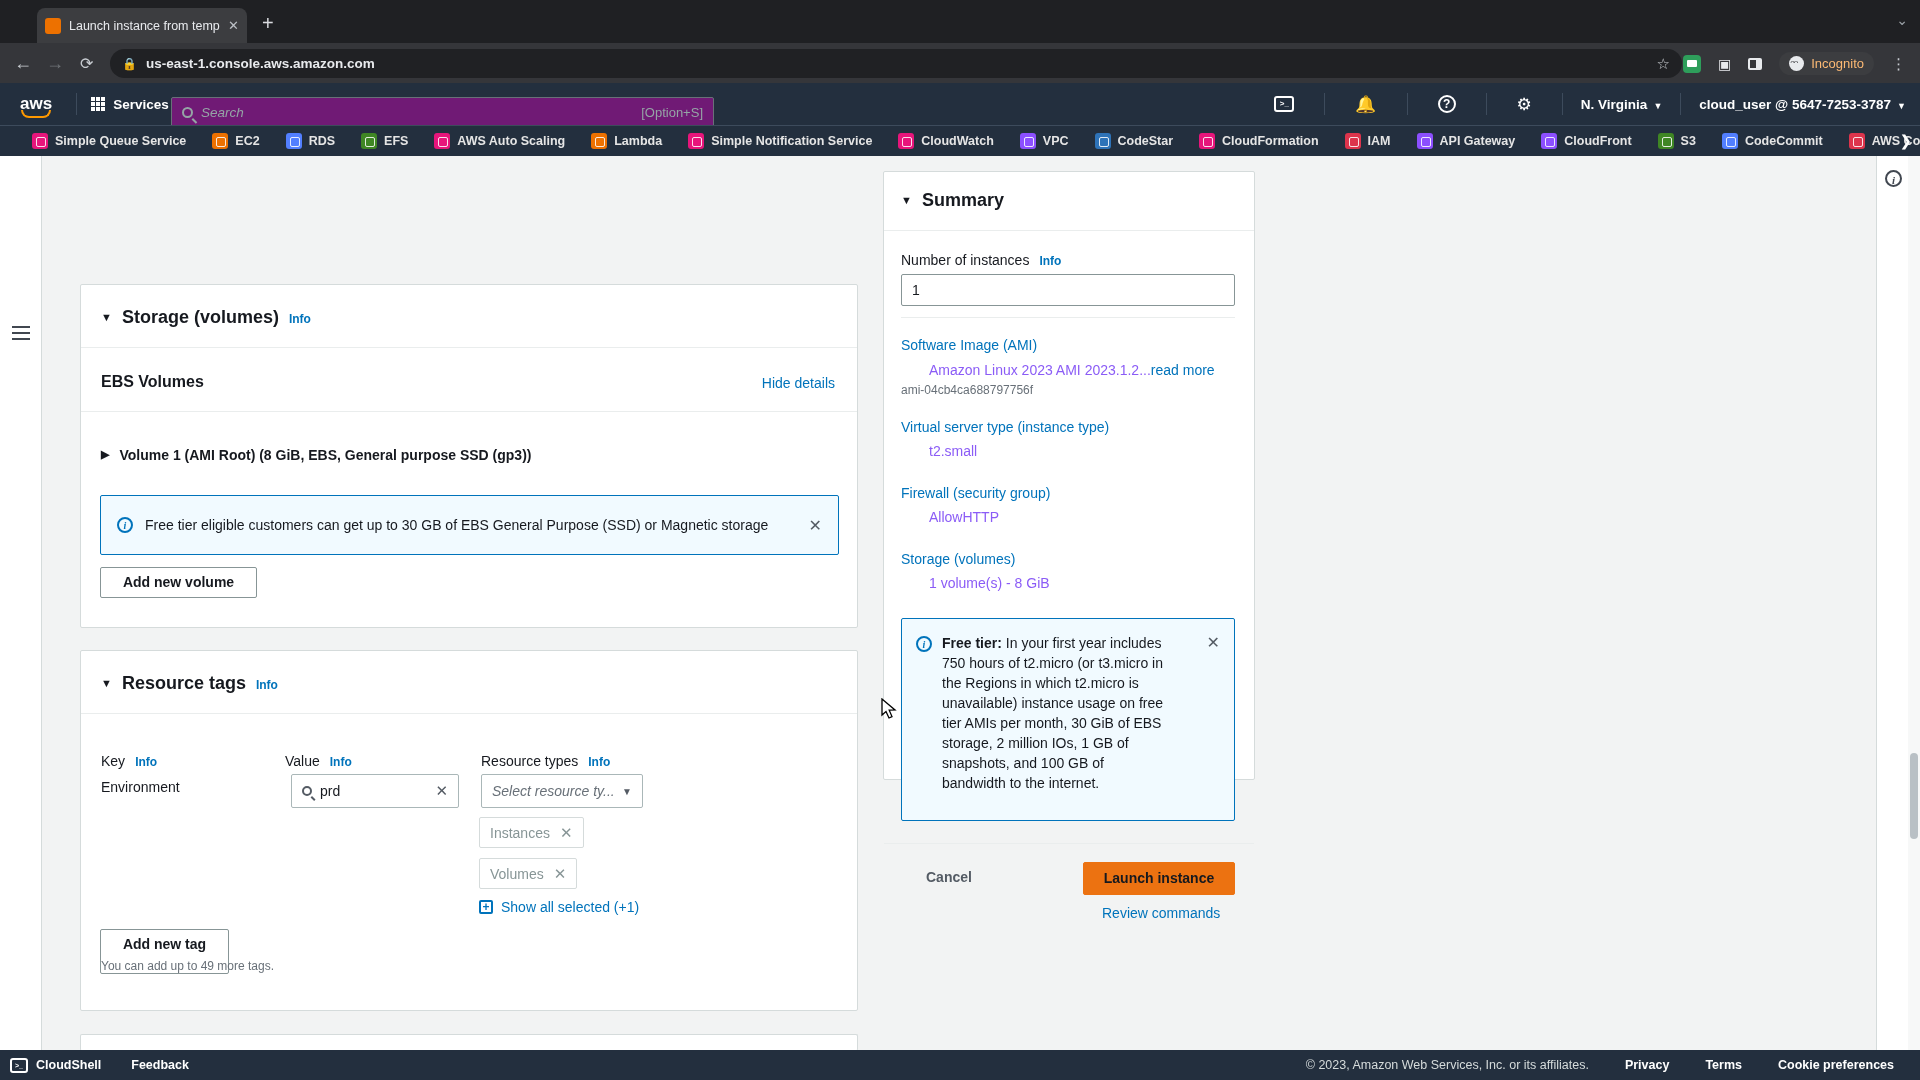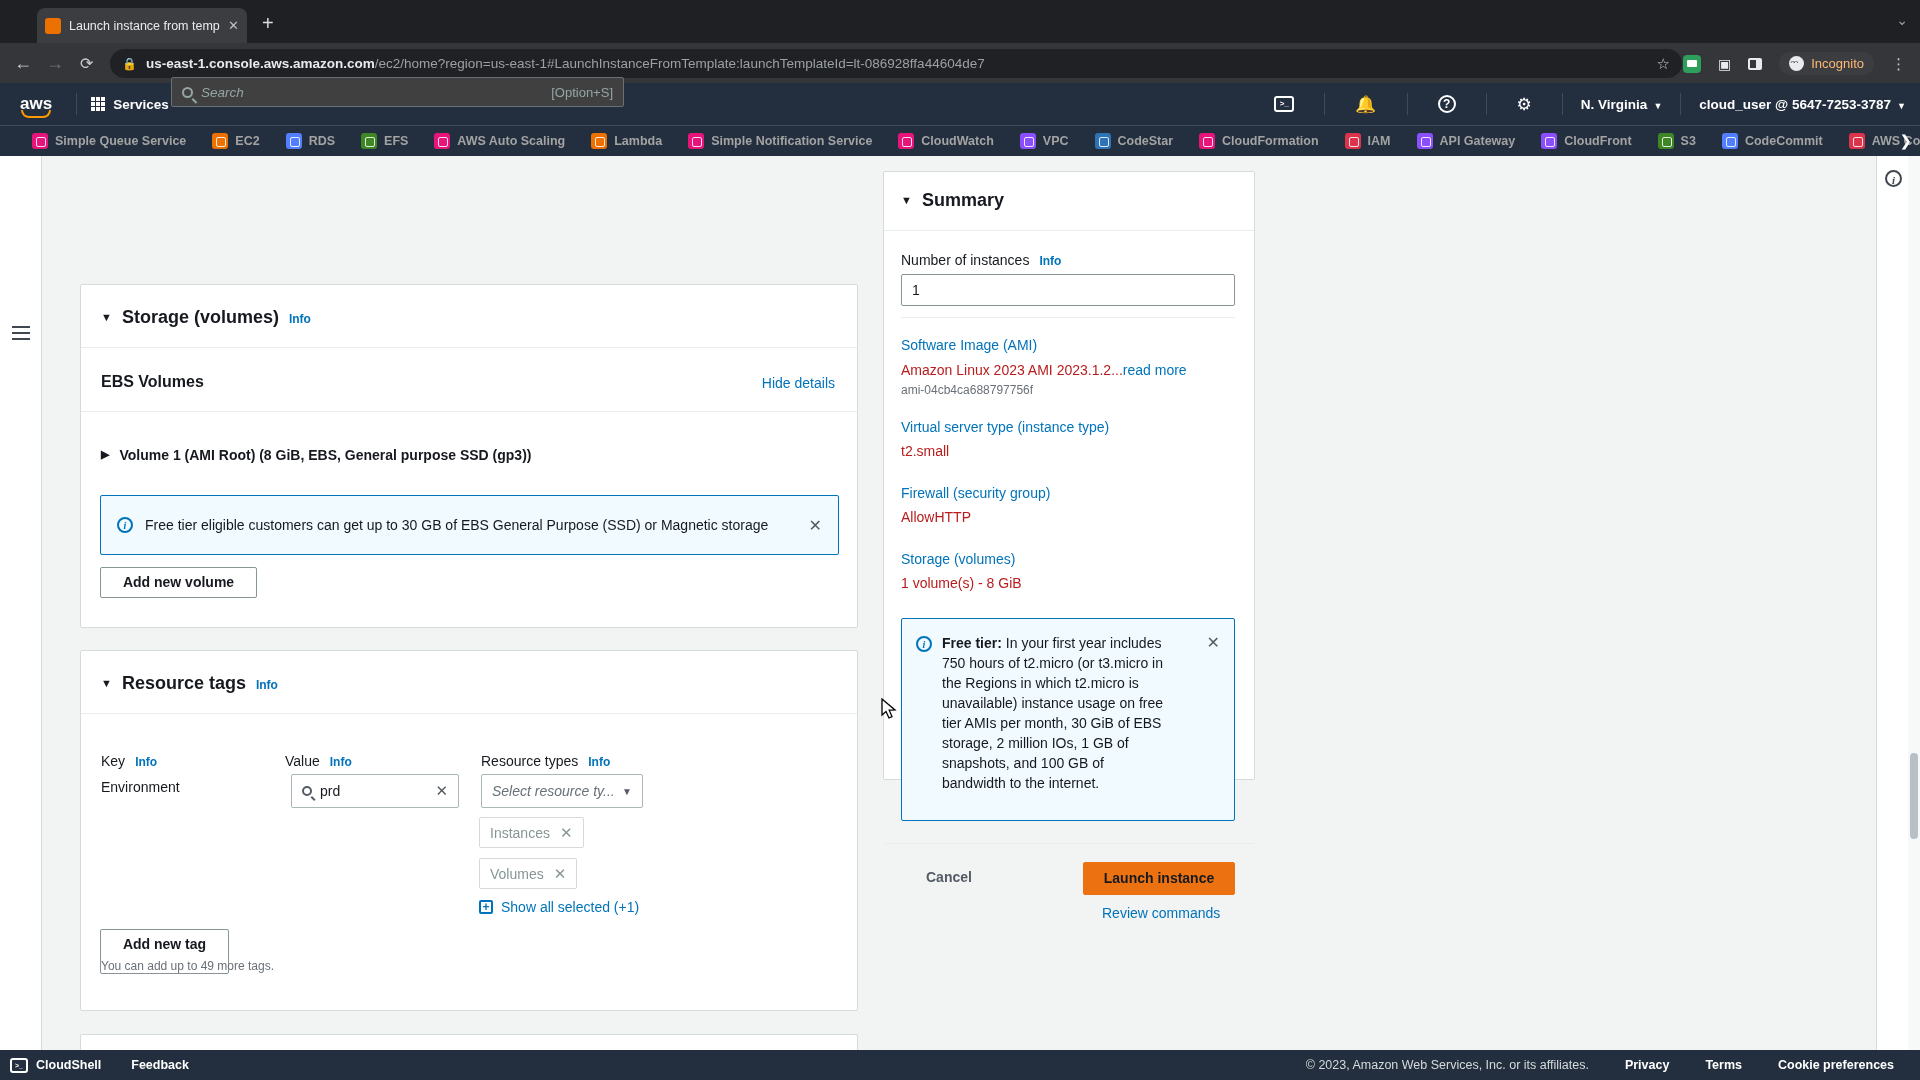--- a/index.html
+++ b/index.html
@@ -37,37 +37,37 @@
   .dots-menu { color:#c7cbd0; font-size:15px; letter-spacing:0; }
 
   
   .awsnav { position:absolute; left:0; top:83px; width:1920px; height:42px; background:#232f3e; display:flex; align-items:center; }
   .aws-logo { margin-left:20px; color:#fff; font-weight:bold; font-size:17px; position:relative; }
   .aws-logo::after { content:""; position:absolute; left:1px; bottom:-4px; width:26px; height:6px; border:2px solid #ff9900; border-top:none; border-radius:0 0 12px 12px; }
   .nav-sep { width:1px; height:22px; background:#3d4b5c; margin:0 14px; }
   .services { display:flex; align-items:center; gap:8px; color:#fff; font-size:13.5px; font-weight:bold; }
   .grid-ic { width:14px; height:14px; display:grid; grid-template-columns:repeat(3,4px); grid-template-rows:repeat(3,4px); gap:1px; }
   .grid-ic i { background:#fff; }
-  .aws-search { position:absolute; left:171px; top:77px; width:453px; height:30px; background:#404040; border:1px solid #687078; border-radius:2px; display:flex; align-items:center; padding:0 10px; gap:8px; }
+  .aws-search { position:absolute; left:171px; top:97px; width:543px; height:30px; background:#701a75; border:1px solid #687078; border-radius:2px; display:flex; align-items:center; padding:0 10px; gap:8px; }
   .aws-search .ph { color:#95a5a6; font-size:13.5px; font-style:italic; flex:1; }
   .aws-search .sc { color:#95a5a6; font-size:13px; }
   .mag { width:11px; height:11px; border:2px solid #95a5a6; border-radius:50%; position:relative; }
   .mag::after { content:""; position:absolute; left:9px; top:9px; width:6px; height:2px; background:#95a5a6; transform:rotate(45deg); transform-origin:0 0; }
   .nav-right { position:absolute; right:14px; top:83px; height:42px; display:flex; align-items:center; }
   .term-ic { width:20px; height:16px; border:2px solid #fff; border-radius:3px; color:#fff; font-size:8px; font-weight:bold; line-height:12px; text-align:center; }
   .bell-ic, .help-ic, .gear-ic { color:#fff; font-size:17px; }
   .help-ic { width:18px; height:18px; border:2px solid #fff; border-radius:50%; font-size:12px; font-weight:bold; line-height:14px; text-align:center; }
   .nav-right .nav-sep { margin:0 18px; }
   .nav-ic-gap { margin:0 12px; }
   .region, .account { color:#fff; font-size:13.5px; font-weight:bold; }
   .caret { font-size:9px; color:#fff; margin-left:6px; }
 
   
   .favbar { position:absolute; left:0; top:125px; width:1920px; height:31px; background:#232f3e; border-top:1px solid #3d4b5c; display:flex; align-items:center; padding-left:32px; gap:26px; overflow:hidden; }
-  .fav-item { display:flex; align-items:center; gap:7px; color:#a3a3a3; font-size:12.5px; font-weight:bold; white-space:nowrap; }
+  .fav-item { display:flex; align-items:center; gap:7px; color:#e5e5e5; font-size:12.5px; font-weight:bold; white-space:nowrap; }
   .fav-icon { width:16px; height:16px; border-radius:3px; flex:0 0 16px; position:relative; }
   .fav-icon::after { content:""; position:absolute; left:4px; top:4px; width:8px; height:8px; border:1.5px solid rgba(255,255,255,.85); border-radius:2px; }
   .fav-more { position:absolute; right:8px; top:132px; color:#fff; font-size:15px; }
 
   
   .content-bg { position:absolute; left:0; top:156px; width:1920px; height:894px; background:#f2f3f3; }
   .left-rail { position:absolute; left:0; top:156px; width:42px; height:894px; background:#fff; border-right:1px solid #d5dbdb; }
   .burger { position:absolute; left:12px; top:170px; width:18px; height:14px; border-top:2px solid #414750; border-bottom:2px solid #414750; }
   .burger::after { content:""; display:block; margin-top:4px; height:2px; background:#414750; }
   .right-rail { position:absolute; left:1876px; top:156px; width:32px; height:894px; background:#fff; border-left:1px solid #d5dbdb; }
@@ -102,21 +102,21 @@
   .select-ph { font-size:14px; color:#687078; font-style:italic; flex:1; }
   .sel-caret { color:#545b64; font-size:10px; }
   .chip { position:absolute; background:#fff; border:1px solid #d5dbdb; border-radius:2px; display:flex; align-items:center; padding:0 10px; gap:10px; font-size:14px; color:#879596; }
   .chip .x-gray { color:#879596; }
   .showall { position:absolute; display:flex; align-items:center; gap:8px; color:#0073bb; font-size:14px; }
   .plus-sq { width:14px; height:14px; border:2px solid #0073bb; border-radius:2px; color:#0073bb; font-size:12px; font-weight:bold; line-height:11px; text-align:center; flex:0 0 14px; }
   .small-gray { font-size:12px; color:#687078; }
 
   
   .sum-label { font-size:14px; color:#0073bb; }
-  .sum-value { font-size:14px; color:#b91c1c; }
+  .sum-value { font-size:14px; color:#8b5cf6;margin-left:28px; }
   .num-input { position:absolute; background:#fff; border:1px solid #879596; border-radius:2px; font-size:14px; color:#16191f; padding:0 10px; line-height:30px; }
   .freetier { position:absolute; background:#f1faff; border:1px solid #0073bb; border-radius:2px; padding:14px 14px 14px 14px; display:flex; gap:10px; }
   .freetier .txt { font-size:14px; color:#16191f; line-height:20px; width:225px; }
   .btn-primary { position:absolute; background:#ec7211; border:1px solid #ec7211; border-radius:2px; color:#16191f; font-size:14px; font-weight:bold; text-align:center; }
   .cancel-link { position:absolute; color:#545b64; font-size:14px; font-weight:bold; }
   .review-link { position:absolute; color:#0073bb; font-size:14px; }
 
   
   .footer { position:absolute; left:0; top:1050px; width:1920px; height:30px; background:#232f3e; display:flex; align-items:center; color:#fff; font-size:12.5px; }
   .foot-left { display:flex; align-items:center; gap:30px; margin-left:10px; }
@@ -144,21 +144,20 @@
   </div>
 
   <div class="toolbar">
     <span class="nav-arrow">←</span>
     <span class="nav-arrow dis">→</span>
     <span class="nav-refresh">⟳</span>
   </div>
   <div class="urlbar">
     <span class="lock-icon">🔒</span>
     <span class="url-host">us-east-1.console.aws.amazon.com</span>
-      <span class="url-path">/ec2/home?region=us-east-1#LaunchInstanceFromTemplate:launchTemplateId=lt-086928ffa44604de7</span>
     <span class="star-icon">☆</span>
   </div>
   <div class="ext-icons">
     <span class="ext-green"></span>
     <span class="puzzle">▣</span>
     <span class="sidebar-ic"></span>
     <span class="incog">
       <span class="incog-ic"></span>
       <span class="incog-label">Incognito</span>
     </span>

